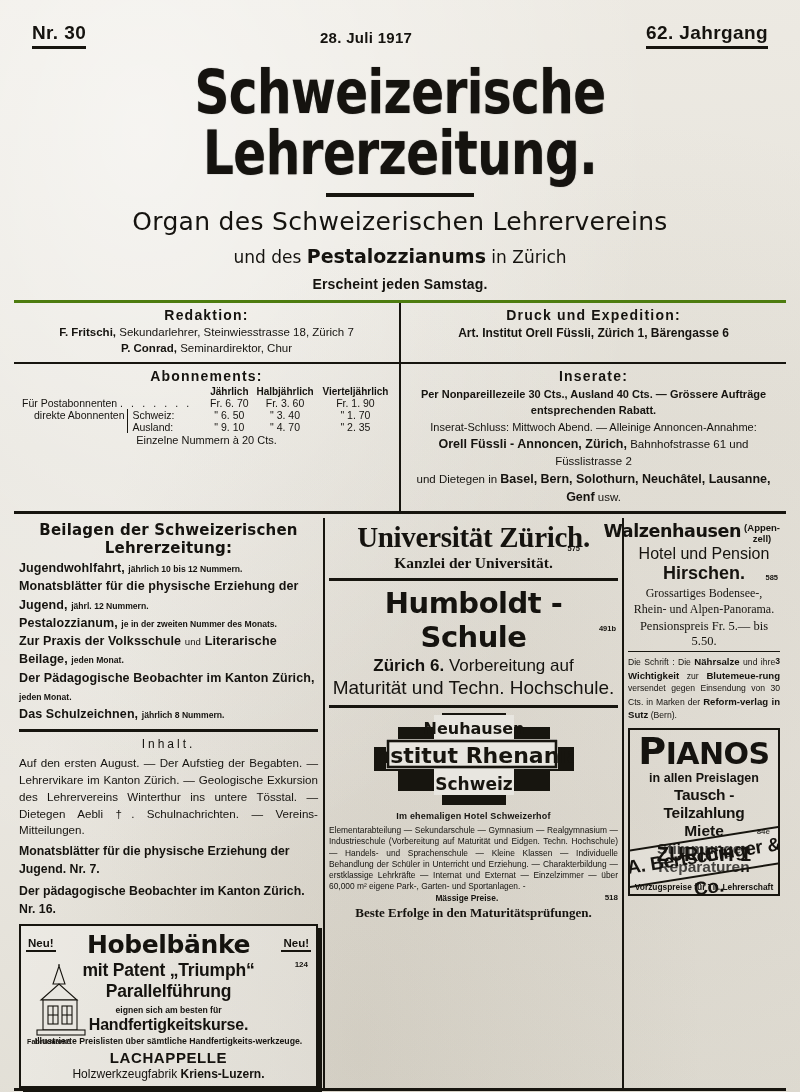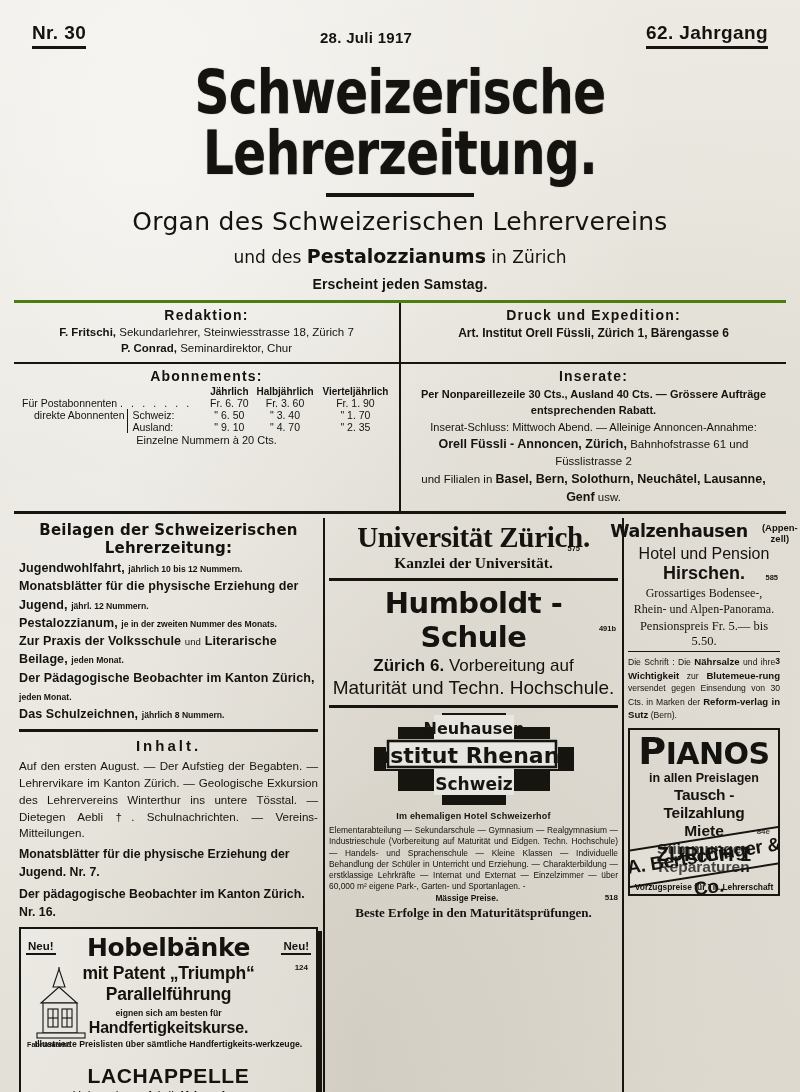--- a/index.html
+++ b/index.html
@@ -87,35 +87,35 @@
 
   .beilagen-title{
     text-align:center;font-weight:bold;font-size:15px;letter-spacing:.2px;
     font-family:"DejaVu Sans",sans-serif;margin-bottom:2px;
   }
   .beil{font-size:12.5px;font-weight:bold;line-height:1.46;letter-spacing:.1px;}
   .beil .sm{font-weight:bold;font-size:8.6px;letter-spacing:0;text-align:right;}
   .beil .sm2{font-weight:normal;font-size:9.6px;}
   hr.thick{border:0;border-top:3px solid #17150f;margin:6px 0 5px 0;}
 
-  .inhalt-h{text-align:center;font-weight:bold;font-size:15px;letter-spacing:3px;margin:2px 0 4px 0;}
+  .inhalt-h{text-align:center;font-weight:normal;font-size:12px;letter-spacing:3px;margin:2px 0 4px 0;}
   .inhalt-b{font-size:11.6px;line-height:1.44;text-align:justify;}
   .inhalt-x{font-size:12.3px;font-weight:bold;line-height:1.5;margin-top:3px;}
 
   
   .ad-hobel{border:2.5px solid #17150f;padding:4px 5px 5px 5px;margin-top:5px;position:relative;background:rgba(255,255,255,.25);
     box-shadow:4px 4px 0 0 #17150f;}
   .hb-row1{display:flex;align-items:center;justify-content:space-between;}
   .neu{font-weight:bold;font-size:11.5px;border-bottom:2px solid #17150f;padding:0 2px 1px 2px;}
   .hb-title{font-weight:bold;font-size:25px;font-family:"DejaVu Sans",sans-serif;letter-spacing:-.4px;}
   .hb-title2{font-weight:bold;font-size:17.5px;text-align:center;margin-top:1px;letter-spacing:-.2px;}
   .hb-small{text-align:center;font-size:8.6px;font-weight:bold;margin-top:3px;}
   .hb-k{text-align:center;font-weight:bold;font-size:16px;margin-top:1px;letter-spacing:-.2px;}
   .hb-p{text-align:center;font-size:8.7px;font-weight:bold;line-height:1.25;margin-top:2px;}
-  .hb-brand{text-align:center;font-weight:bold;font-size:21px;letter-spacing:.6px;margin-top:14px;}
+  .hb-brand{text-align:center;font-weight:bold;font-size:15px;letter-spacing:.6px;margin-top:2px;}
   .hb-foot{text-align:center;font-size:12px;margin-top:1px;}
   .hb-foot b{font-weight:bold;}
   .hb-fig{position:absolute;left:8px;top:38px;width:66px;height:76px;}
   .hb-fab{position:absolute;left:6px;top:112px;font-size:7px;font-weight:bold;letter-spacing:.2px;}
   .hb-num{position:absolute;right:8px;top:34px;font-size:8px;font-weight:bold;}
 
   
   .uni-t{text-align:center;font-family:"Liberation Serif",serif;font-weight:bold;font-size:29px;letter-spacing:-.3px;}
   .uni-b{font-family:"Liberation Serif",serif;font-size:11.6px;line-height:1.36;text-align:justify;margin-top:2px;}
   .uni-k{text-align:center;font-family:"Liberation Serif",serif;font-weight:bold;font-size:15.5px;margin-top:1px;}
@@ -129,21 +129,21 @@
 
   
   .rhen-wrap{text-align:center;margin-top:3px;}
   .rhen-cap{font-size:9px;font-weight:bold;letter-spacing:.2px;margin-top:2px;}
   .rhen-body{font-size:8.4px;line-height:1.34;text-align:justify;margin-top:4px;}
   .rhen-mass{text-align:center;font-size:8.4px;font-weight:bold;}
   .rhen-n{float:right;font-size:8px;font-weight:bold;}
   .rhen-best{text-align:center;font-weight:bold;font-size:13px;margin-top:2px;font-family:"Liberation Serif",serif;}
 
   
-  .wz-top{display:flex;align-items:flex-start;justify-content:center;gap:14px;}
+  .wz-top{display:flex;align-items:flex-start;justify-content:flex-end;gap:3px;}
   .wz-name{font-weight:bold;font-size:17.5px;font-family:"DejaVu Sans",sans-serif;letter-spacing:-.4px;}
   .wz-kt{font-size:9.5px;font-weight:bold;line-height:1.1;padding-top:2px;text-align:center;}
   .wz-l2{text-align:center;font-size:16px;margin-top:1px;}
   .wz-l3{text-align:center;font-size:18px;font-weight:bold;margin-top:0px;position:relative;}
   .wz-n{position:absolute;right:2px;bottom:2px;font-size:7.5px;font-weight:bold;}
   .wz-p{text-align:center;font-family:"Liberation Serif",serif;font-size:12px;line-height:1.3;margin-top:2px;}
   .wz-pr{text-align:center;font-family:"Liberation Serif",serif;font-size:12.5px;margin-top:2px;border-bottom:1.6px solid #17150f;padding-bottom:2px;}
   .ref{font-size:8.6px;line-height:1.42;text-align:justify;margin-top:3px;}
   .ref b{font-weight:bold;font-size:9.6px;}
   .ref .n{float:right;font-weight:bold;}
@@ -259,21 +259,21 @@
 
       <div class="band-half">
         <div class="bt">Inserate:</div>
         <div class="ins-l1">Per Nonpareillezeile 30 Cts., Ausland 40 Cts.  —  Grössere Aufträge entsprechenden Rabatt.</div>
         <div class="ins-l2">Inserat-Schluss: Mittwoch Abend. — Alleinige Annoncen-Annahme:</div>
         <div class="ins-l3">
           <b>Orell Füssli - Annoncen, Zürich,</b>
           <span>Bahnhofstrasse 61 und Füsslistrasse 2</span>
         </div>
         <div class="ins-l3">
-          <span>und Filialen in</span>
+          <span>und Dietegen in</span>
           <b>Basel, Bern, Solothurn, Neuchâtel, Lausanne, Genf</b>
           <span>usw.</span>
         </div>
       </div>
     </div>
   </div>
 
   <div class="cols">
 
     <div class="col colA">

